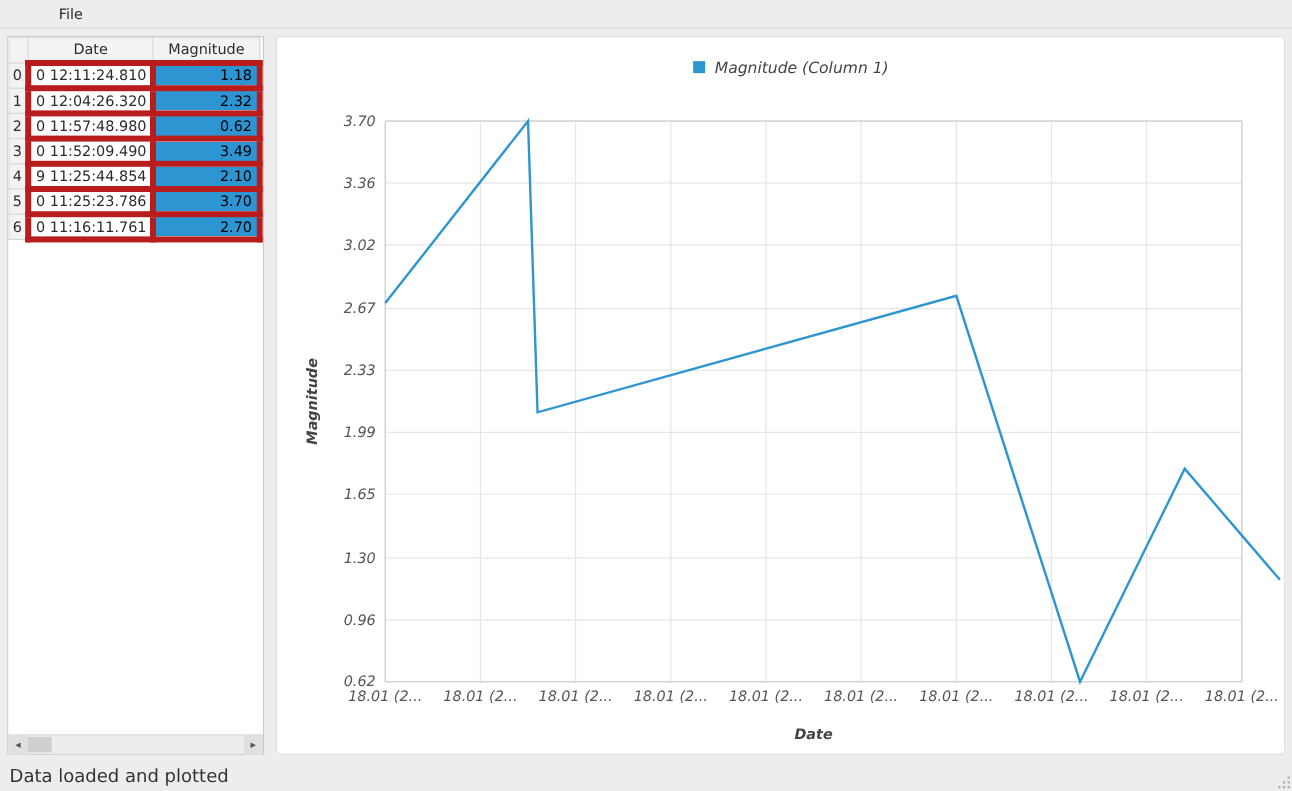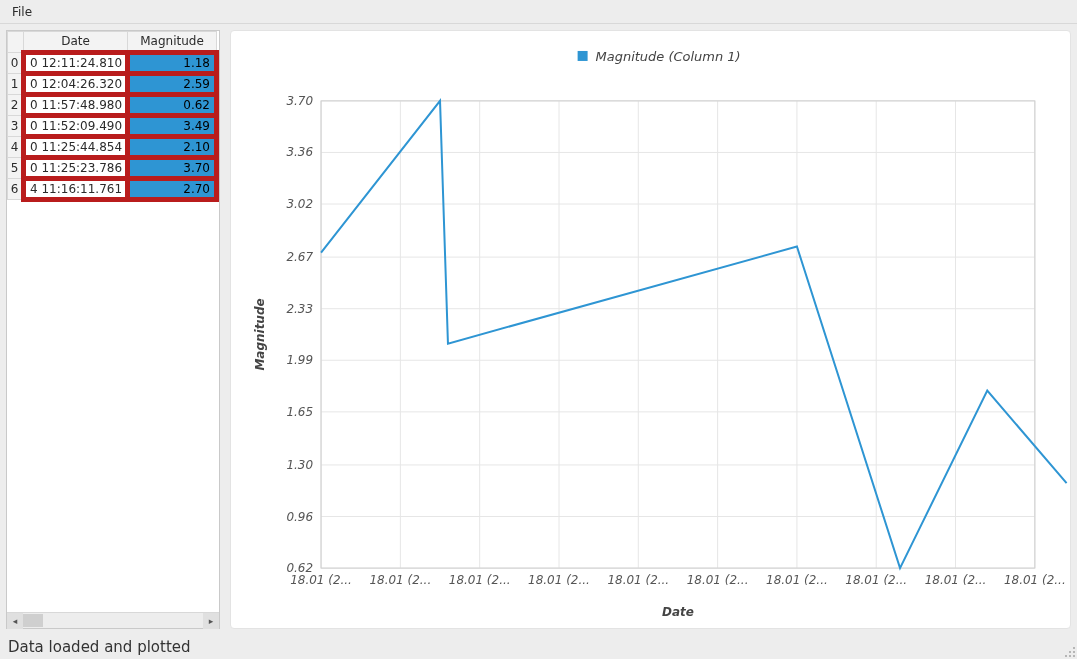--- a/index.html
+++ b/index.html
@@ -16,20 +16,21 @@
     height: 24px;
     line-height: 24px;
     padding: 0 6px;
     background: #ededed;
     border-bottom: 1px solid #d8d8d8;
   }
   .menubar .item {
     display: inline-block;
     padding: 0 6px;
     cursor: default;
+    margin-left: 37px;
   }
   .content {
     display: flex;
     position: absolute;
     top: 24px; left: 0; right: 0; bottom: 24px;
     padding: 6px;
   }
   .left-pane {
     width: 214px;
     display: flex;
@@ -166,45 +167,45 @@
         </thead>
         <tbody id="table-body">
             <tr>
               <td class="rowhdr">0</td>
               <td class="cell left">0 12:11:24.810</td>
               <td class="cell right sel">1.18</td>
             </tr>
             <tr>
               <td class="rowhdr">1</td>
               <td class="cell left">0 12:04:26.320</td>
-              <td class="cell right sel">2.59</td>
+              <td class="cell right sel">2.32</td>
             </tr>
             <tr>
               <td class="rowhdr">2</td>
               <td class="cell left">0 11:57:48.980</td>
               <td class="cell right sel">0.62</td>
             </tr>
             <tr>
               <td class="rowhdr">3</td>
               <td class="cell left">0 11:52:09.490</td>
               <td class="cell right sel">3.49</td>
             </tr>
             <tr>
               <td class="rowhdr">4</td>
-              <td class="cell left">0 11:25:44.854</td>
+              <td class="cell left">9 11:25:44.854</td>
               <td class="cell right sel">2.10</td>
             </tr>
             <tr>
               <td class="rowhdr">5</td>
               <td class="cell left">0 11:25:23.786</td>
               <td class="cell right sel">3.70</td>
             </tr>
             <tr>
               <td class="rowhdr">6</td>
-              <td class="cell left">4 11:16:11.761</td>
+              <td class="cell left">0 11:16:11.761</td>
               <td class="cell right sel">2.70</td>
             </tr>
           </tbody>
       </table>
     </div>
     <div class="hscroll">
       <div class="btn left">◂</div>
       <div class="track">
         <div class="thumb"></div>
       </div>

